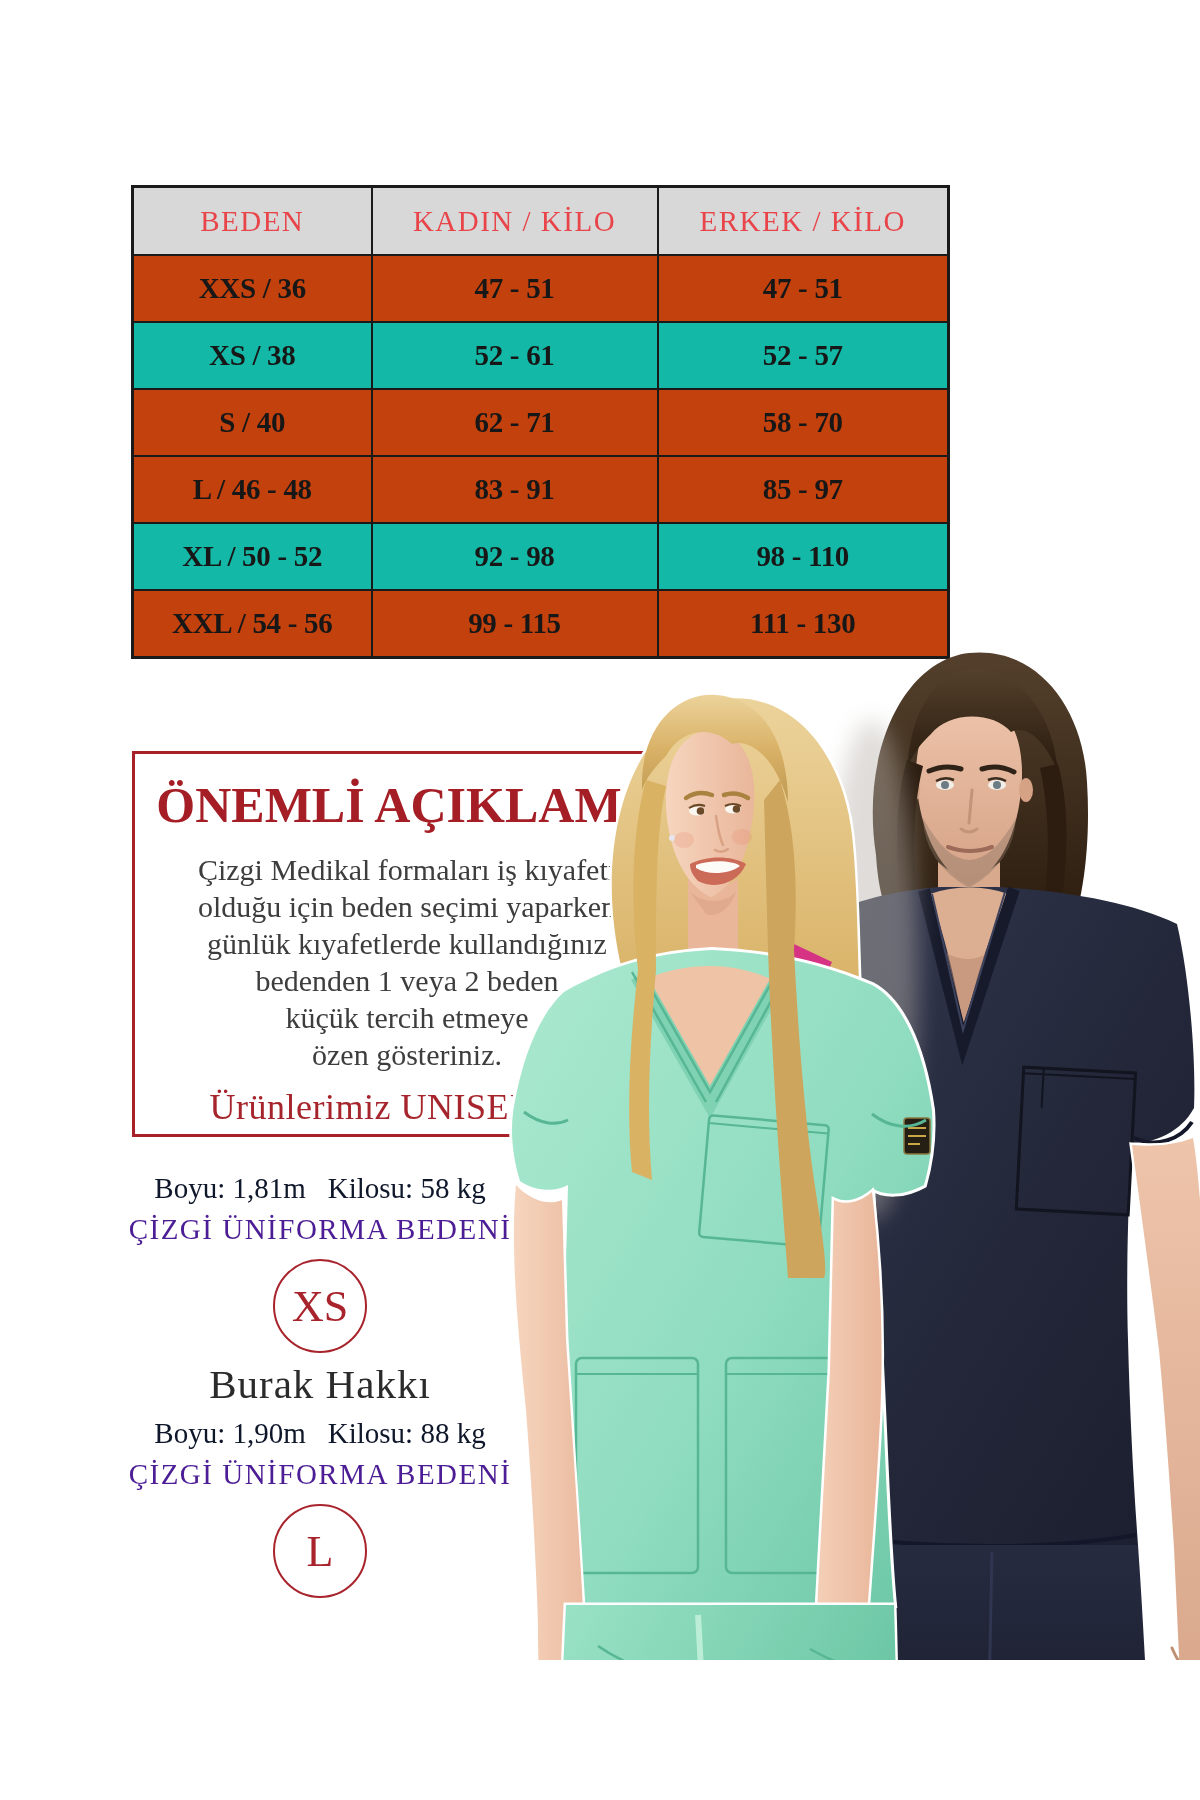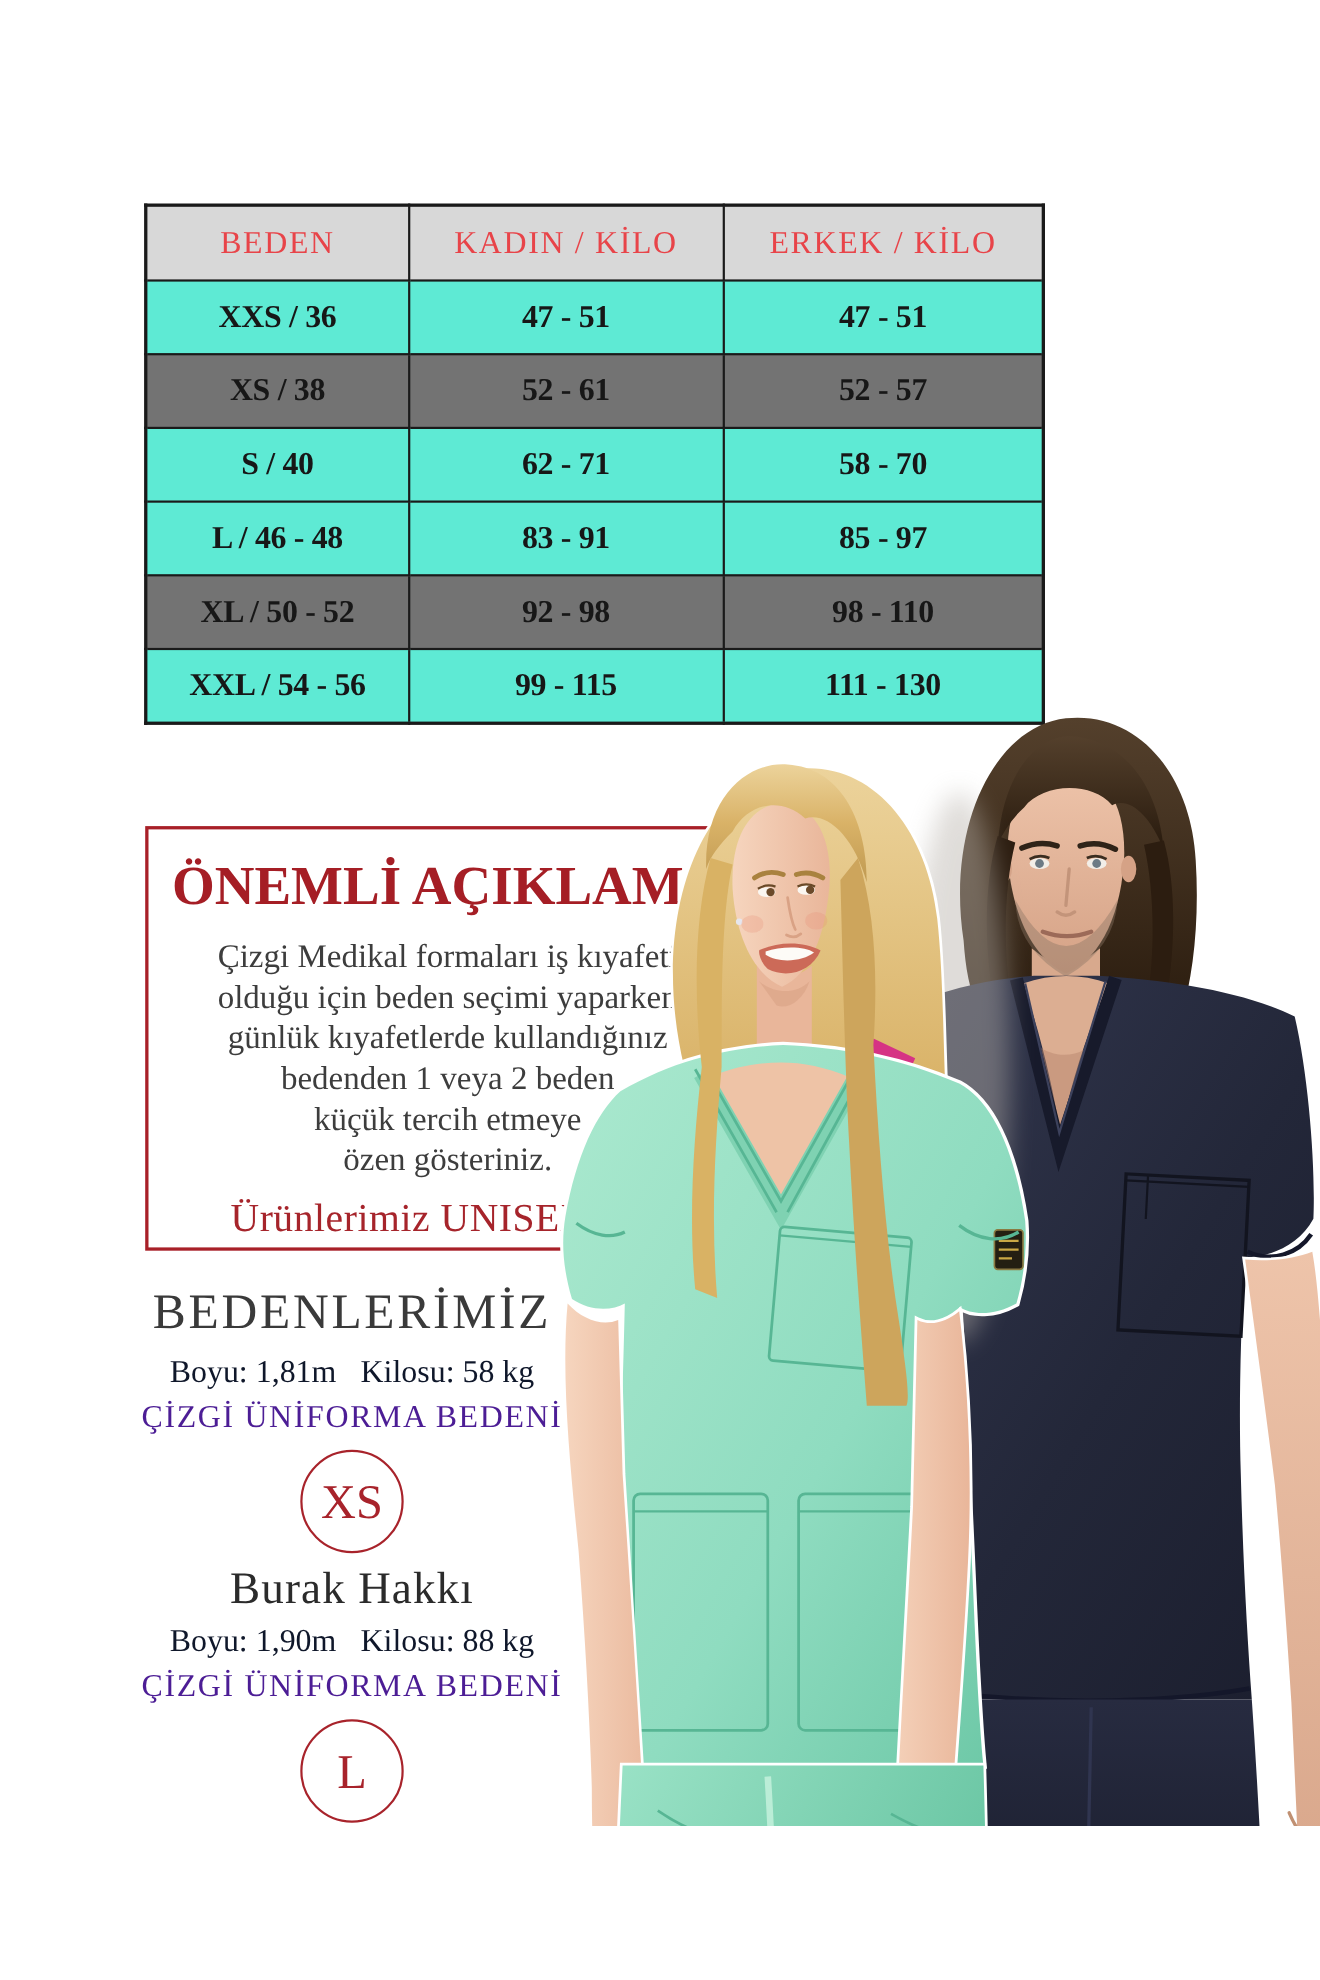--- a/index.html
+++ b/index.html
@@ -16,24 +16,24 @@
   }
   .size-table td {
     border:2px solid #1a1a1a; text-align:center; vertical-align:middle;
     padding:0;
   }
   .size-table tr.hdr td {
     background:#d8d8d8; color:#e84449; font-size:29px; font-weight:400;
     letter-spacing:1.5px; height:66px;
   }
   .size-table tr.data td {
-    background:#5eead4; color:#171717; font-size:29px; font-weight:700;
+    background:#c2410c; color:#171717; font-size:29px; font-weight:700;
     letter-spacing:-0.3px; height:65px;
   }
-  .size-table tr.data.alt td { background:#737373; }
+  .size-table tr.data.alt td { background:#14b8a6; }
 
   
   .notice-box {
     position:absolute; left:132px; top:751px; width:550px; height:386px;
     border:3px solid #a82028; box-sizing:border-box; text-align:center;
     z-index:1; background:#ffffff;
   }
   .notice-title {
     margin-top:22px; font-size:50px; font-weight:700; color:#a51e25;
     letter-spacing:0px;
@@ -120,21 +120,20 @@
       <div>olduğu için beden seçimi yaparken</div>
       <div>günlük kıyafetlerde kullandığınız</div>
       <div>bedenden 1 veya 2 beden</div>
       <div>küçük tercih etmeye</div>
       <div>özen gösteriniz.</div>
     </div>
     <div class="notice-footer">Ürünlerimiz UNISEXTİR.</div>
   </div>
 
   <div class="models-info">
-    <div class="mi-title">BEDENLERİMİZ</div>
 
     <div>
       <div class="model-stats">
         <span>Boyu: 1,81m</span><span class="w">Kilosu: 58 kg</span>
       </div>
       <div class="uniform-label">ÇİZGİ ÜNİFORMA BEDENİ</div>
       <div class="size-circle">
         <span>XS</span>
       </div>
     </div>

